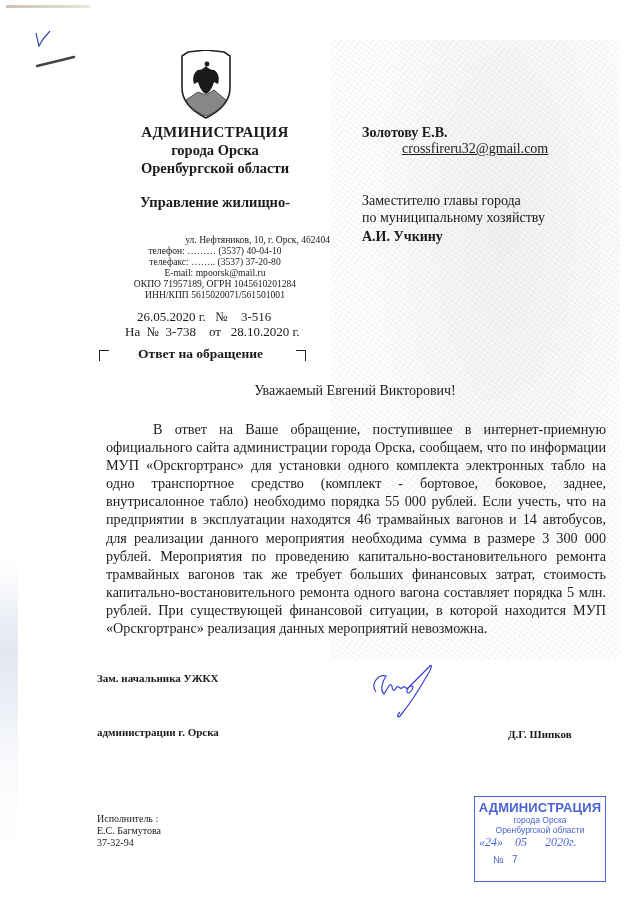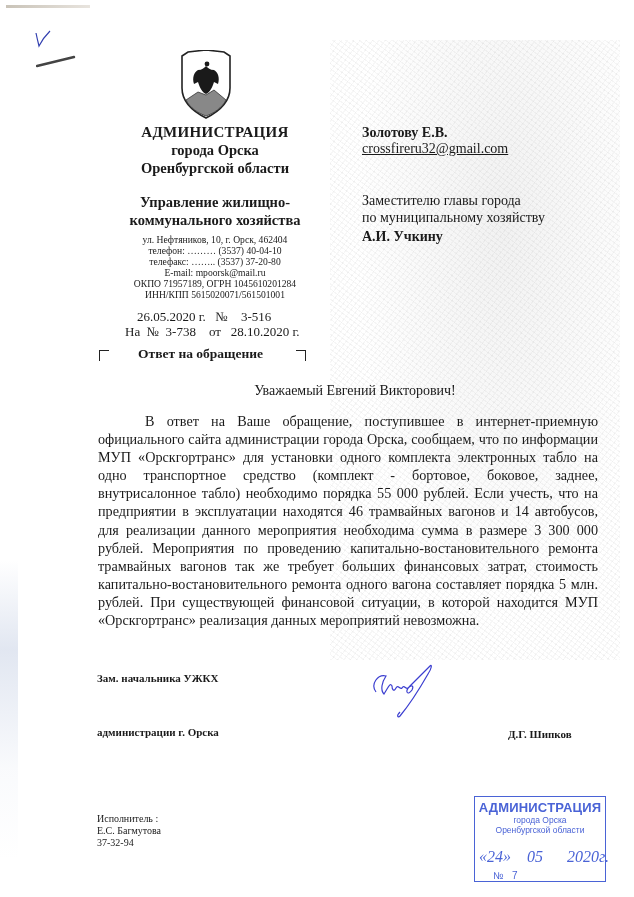--- a/index.html
+++ b/index.html
@@ -27,47 +27,47 @@
   .emblem { position: absolute; left: 176px; top: 50px; width: 60px; height: 70px; }
 
   .org { position: absolute; left: 100px; width: 230px; text-align: center; font-weight: bold; }
   .org.l1 { top: 124px; font-size: 15px; letter-spacing: 0.3px; }
   .org.l2 { top: 142px; font-size: 14.5px; }
   .org.l3 { top: 160px; font-size: 14.5px; }
   .dept { position: absolute; left: 100px; width: 230px; text-align: center; font-weight: bold; font-size: 14.5px; }
   .dept.l1 { top: 194px; }
   .dept.l2 { top: 212px; }
   .contact { position: absolute; left: 100px; width: 230px; text-align: center; font-size: 9.6px; line-height: 11.2px; }
-  .contact.c0 { top: 234px; }
+  .contact.c0 { top: 234px; text-align: right; }
   .contact.c1 { top: 245px; }
   .contact.c2 { top: 256px; }
   .contact.c3 { top: 267px; }
   .contact.c4 { top: 278px; }
   .contact.c5 { top: 289px; }
 
   .regline { position: absolute; font-size: 13px; white-space: pre; }
   .regline.r1 { left: 137px; top: 309px; }
   .regline.r2 { left: 125px; top: 324px; }
   .subject { position: absolute; left: 138px; top: 346px; font-size: 13.5px; font-weight: bold; }
   .corner-l { position: absolute; left: 99px; top: 350px; width: 9px; height: 10px; border-left: 1.3px solid #222; border-top: 1.3px solid #222; }
   .corner-r { position: absolute; left: 296px; top: 350px; width: 9px; height: 10px; border-right: 1.3px solid #222; border-top: 1.3px solid #222; }
 
   .recipient { position: absolute; left: 362px; font-size: 14px; }
   .recipient.name { top: 125px; font-weight: bold; }
-  .recipient.email { top: 141px; text-decoration: underline; }
+  .recipient.email { top: 141px; text-decoration: underline; margin-left: 40px; }
   .recipient.t1 { top: 193px; }
   .recipient.t2 { top: 210px; }
   .recipient.t3 { top: 229px; font-weight: bold; }
 
   .salutation { position: absolute; left: 80px; top: 383px; width: 530px; text-align: center; font-weight: normal; font-size: 14px; padding-left: 20px; box-sizing: border-box; }
 
   .body-text {
     position: absolute; left: 98px; top: 412px; width: 500px;
     font-size: 14.2px; line-height: 18.1px; text-align: justify;
-    text-indent: 47px; margin: 0;
+    text-indent: 47px; margin: 8px;
   }
 
   .sign-left { position: absolute; left: 97px; font-weight: bold; font-size: 11px; }
   .sign-left.s1 { top: 672px; }
   .sign-left.s2 { top: 690px; margin-top: 36px; }
   .sign-name { position: absolute; left: 508px; top: 728px; font-weight: bold; font-size: 11px; }
   .signature { position: absolute; left: 368px; top: 662px; width: 72px; height: 58px; }
 
   .executor { position: absolute; left: 97px; font-size: 10px; }
   .executor.e1 { top: 813px; }
@@ -75,21 +75,21 @@
   .executor.e3 { top: 837px; }
 
   .stamp {
     position: absolute; left: 474px; top: 796px; width: 132px; height: 86px;
     border: 1.6px solid #4a63d6; color: #4a63d6; box-sizing: border-box;
     font-family: "Liberation Sans", "DejaVu Sans", sans-serif; text-align: center;
   }
   .stamp .st1 { font-size: 13px; font-weight: bold; margin-top: 3px; letter-spacing: 0.2px; }
   .stamp .st2 { font-size: 8.5px; margin-top: 0px; }
   .stamp .st3 { font-size: 8.5px; }
-  .stamp .st4 { font-size: 16px; margin-top: 13px; text-align: left; padding-left: 4px; white-space: pre; font-family: "Liberation Serif", serif; font-style: italic; }
+  .stamp .st4 { font-size: 12px; margin-top: 0; text-align: left; padding-left: 4px; white-space: pre; font-family: "Liberation Serif", serif; font-style: italic; }
   .stamp .st5 { font-size: 10px; margin-top: 4px; text-align: left; padding-left: 18px; white-space: pre; }
 </style>
 </head>
 <body>
 
 <div class="page">
   <div class="topline"></div>
   <div class="noise n1"></div>
   <div class="noise n2"></div>
 
@@ -105,21 +105,20 @@
     <path d="M10 50 L22 42 L30 45 L38 40 L50 50 C46 58, 38 63, 30 66 C22 63, 14 58, 10 50 Z" fill="#888" stroke="#333" stroke-width="0.8"></path>
     <path d="M30 16 C28 18, 26 20, 22 20 C18 22, 16 28, 18 34 L22 32 C24 38, 26 42, 30 44 C34 42, 36 38, 38 32 L42 34 C44 28, 42 22, 38 20 C34 20, 32 18, 30 16 Z" fill="#1a1a1a"></path>
     <circle cx="31" cy="14" r="2.4" fill="#1a1a1a"></circle>
   </svg>
 
   <div class="org l1">АДМИНИСТРАЦИЯ</div>
   <div class="org l2">города Орска</div>
   <div class="org l3">Оренбургской области</div>
 
   <div class="dept l1">Управление жилищно-</div>
-  <div class="dept l2">коммунального хозяйства</div>
 
   <div class="contact c0">ул. Нефтяников, 10, г. Орск, 462404</div>
   <div class="contact c1">телефон: ……… (3537) 40-04-10</div>
   <div class="contact c2">телефакс: …….. (3537) 37-20-80</div>
   <div class="contact c3">E-mail: mpoorsk@mail.ru</div>
   <div class="contact c4">ОКПО 71957189, ОГРН 1045610201284</div>
   <div class="contact c5">ИНН/КПП 5615020071/561501001</div>
 
   <div class="regline r1">26.05.2020 г.   №    3-516</div>
   <div class="regline r2">На  №  3-738    от   28.10.2020 г.</div>

